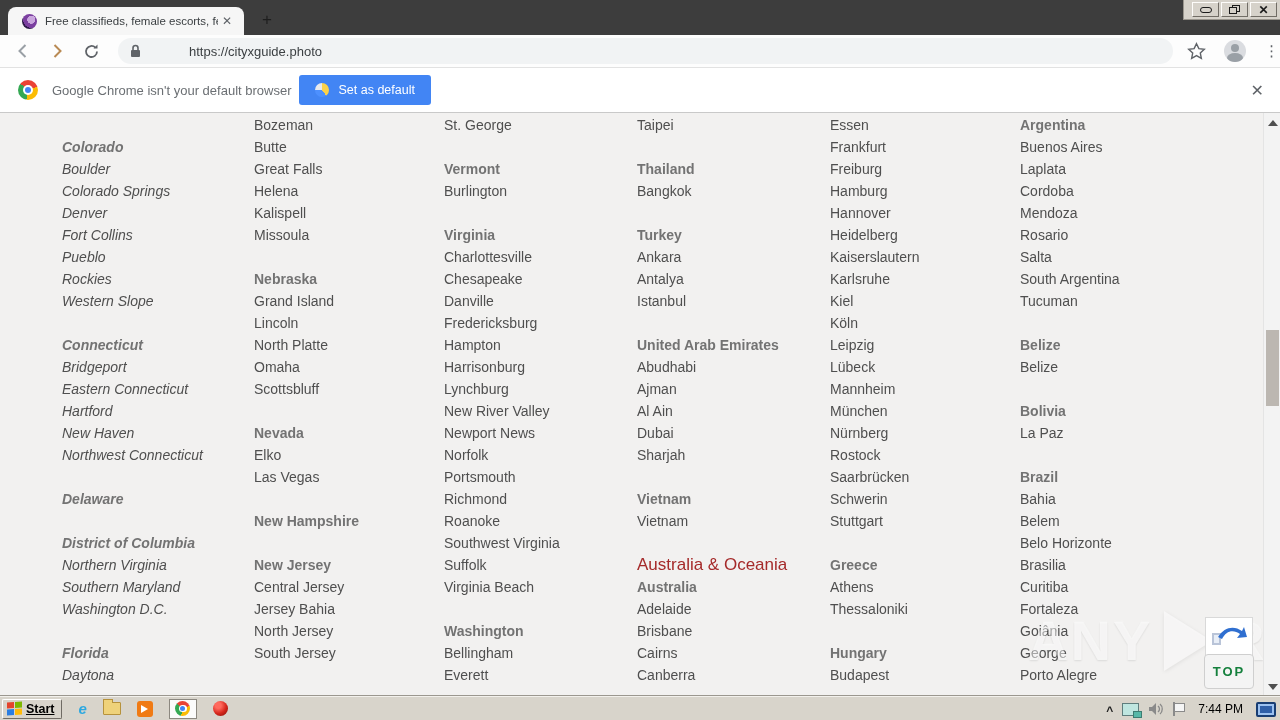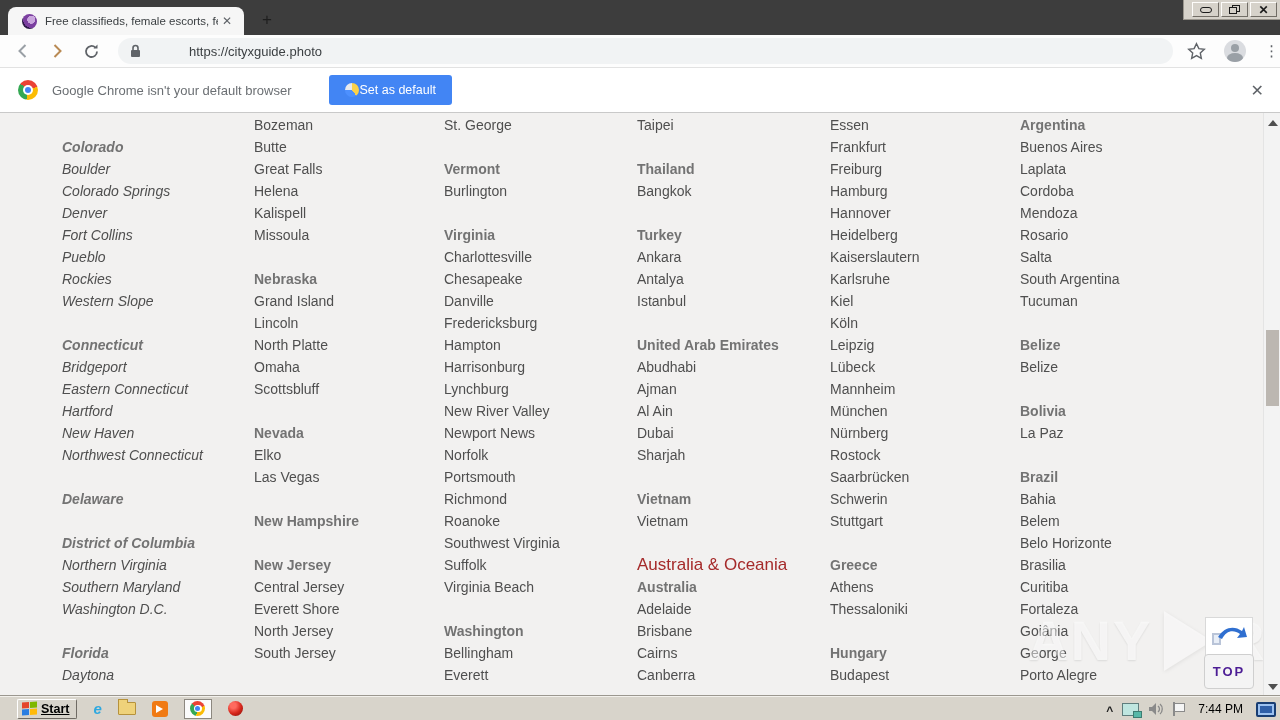--- a/index.html
+++ b/index.html
@@ -43,23 +43,23 @@
 
   
   .infobar { position:absolute; top:68px; left:0; width:1280px; height:45px; background:#ffffff;
              border-bottom:1px solid #c9c9c9; display:flex; align-items:center; }
   .chrome-ball { width:20px; height:20px; border-radius:50%; position:relative; flex:0 0 auto;
                  background:conic-gradient(from -50deg, #ea4335 0 33.3%, #fbbc05 33.3% 66.6%, #34a853 66.6% 100%); }
   .chrome-ball::before { content:""; position:absolute; left:25%; top:25%; width:50%; height:50%;
                  border-radius:50%; background:#fff; }
   .chrome-ball::after { content:""; position:absolute; left:33%; top:33%; width:34%; height:34%;
                  border-radius:50%; background:#4285f4; }
-  .infobar .msg { font-size:13px; color:#6b6f73; margin:0 38px 0 14px; }
+  .infobar .msg { font-size:13px; color:#6b6f73; margin:0 8px 0 14px; }
   .set-default { height:30px; background:#4285f4; border:none; border-radius:3px; color:#fff; font-size:12.5px;
-                 font-family:"Liberation Sans",sans-serif; display:flex; align-items:center; padding:0 16px; }
+                 font-family:"Liberation Sans",sans-serif; display:flex; align-items:center; gap:9px; padding:0 16px; }
   .mini-globe { width:14px; height:14px; border-radius:50%;
                 background:conic-gradient(#fbd24a 0 40%, #4d90fe 40% 75%, #e8eaed 75% 100%); }
   .infobar-close { position:absolute; right:16px; font-size:16px; color:#5f6368; }
 
   
   .content { position:absolute; top:113px; left:0; width:1263px; height:583px; background:#f2f1f0; overflow:hidden; }
   .col { position:absolute; top:1px; width:188px; }
   .col:nth-child(1){ left:62px;font-style:italic; } .col:nth-child(2){ left:254px; } .col:nth-child(3){ left:444px; }
   .col:nth-child(4){ left:637px; } .col:nth-child(5){ left:830px; } .col:nth-child(6){ left:1020px; }
   .row { height:22px; line-height:22px; white-space:nowrap; }
@@ -79,28 +79,28 @@
   
   .watermark { position:absolute; left:1028px; top:608px; display:flex; align-items:center; gap:12px;
                pointer-events:none; opacity:.55; }
   .wm-word { font-size:56px; font-weight:bold; color:rgba(255,255,255,.85);
              text-shadow:0 1px 2px rgba(0,0,0,.18), 0 -1px 1px rgba(255,255,255,.4); letter-spacing:2px; }
   .wm-tri { width:0; height:0; border-top:30px solid transparent; border-bottom:30px solid transparent;
             border-left:48px solid rgba(255,255,255,.85); filter:drop-shadow(0 1px 2px rgba(0,0,0,.18)); }
   .img-placeholder { position:absolute; left:1205px; top:617px; width:48px; height:42px; background:#fff;
                      border:1px solid #d9d9d9; display:flex; align-items:center; justify-content:center; }
   .top-btn { position:absolute; left:1204px; top:654px; width:50px; height:35px; background:#f4f4f4;
-             border:1px solid #cfcfcf; border-radius:4px; font-size:13px; font-weight:bold; color:#4c1d95;
+             border:1px solid #cfcfcf; border-radius:4px; font-size:13px; font-weight:bold; color:#15803d;
              letter-spacing:2px; display:flex; align-items:center; justify-content:center;
              font-family:"Liberation Sans",sans-serif; }
 
   
   .taskbar { position:absolute; left:0; top:696px; width:1280px; height:24px; background:#d8d4cb;
              border-top:1px solid #f3f1ec; box-shadow:0 -1px 0 #9b978f; display:flex; align-items:center; }
-  .start-btn { margin-left:17px; height:20px; display:flex; align-items:center; gap:4px; padding:0 7px 0 4px;
+  .start-btn { margin-left:2px; height:20px; display:flex; align-items:center; gap:4px; padding:0 7px 0 4px;
                background:#d8d4cb; border:1px solid; border-color:#ffffff #6f6b64 #6f6b64 #ffffff; border-radius:2px;text-decoration:underline; }
   .start-label { font-size:12.5px; font-weight:bold; color:#000; }
   .winflag { width:15px; height:13px; display:grid; grid-template-columns:7px 7px; grid-template-rows:6px 6px;
              gap:1px; transform:skewY(-4deg); }
   .winflag i:nth-child(1){ background:#e4442c; } .winflag i:nth-child(2){ background:#7db700; }
   .winflag i:nth-child(3){ background:#2a7de1; } .winflag i:nth-child(4){ background:#ffba08; }
   .ql { display:flex; align-items:center; margin-left:16px; gap:16px; }
   .ql-ie { font-size:15px; font-weight:bold; font-style:italic; color:#2da8e0; line-height:1; }
   .ql-folder { width:18px; height:13px; background:#efd27a; border:1px solid #b6923c; border-radius:1px; position:relative; }
   .ql-folder::before { content:""; position:absolute; left:-1px; top:-4px; width:8px; height:3px;
@@ -242,21 +242,21 @@
           <div class="row l">Scottsbluff</div>
           <div class="row g"></div>
           <div class="row h">Nevada</div>
           <div class="row l">Elko</div>
           <div class="row l">Las Vegas</div>
           <div class="row g"></div>
           <div class="row h">New Hampshire</div>
           <div class="row g"></div>
           <div class="row h">New Jersey</div>
           <div class="row l">Central Jersey</div>
-          <div class="row l">Everett Shore</div>
+          <div class="row l">Jersey Bahia</div>
           <div class="row l">North Jersey</div>
           <div class="row l">South Jersey</div>
         </div>
         <div class="col">
           <div class="row l">St. George</div>
           <div class="row g"></div>
           <div class="row h">Vermont</div>
           <div class="row l">Burlington</div>
           <div class="row g"></div>
           <div class="row h">Virginia</div>

